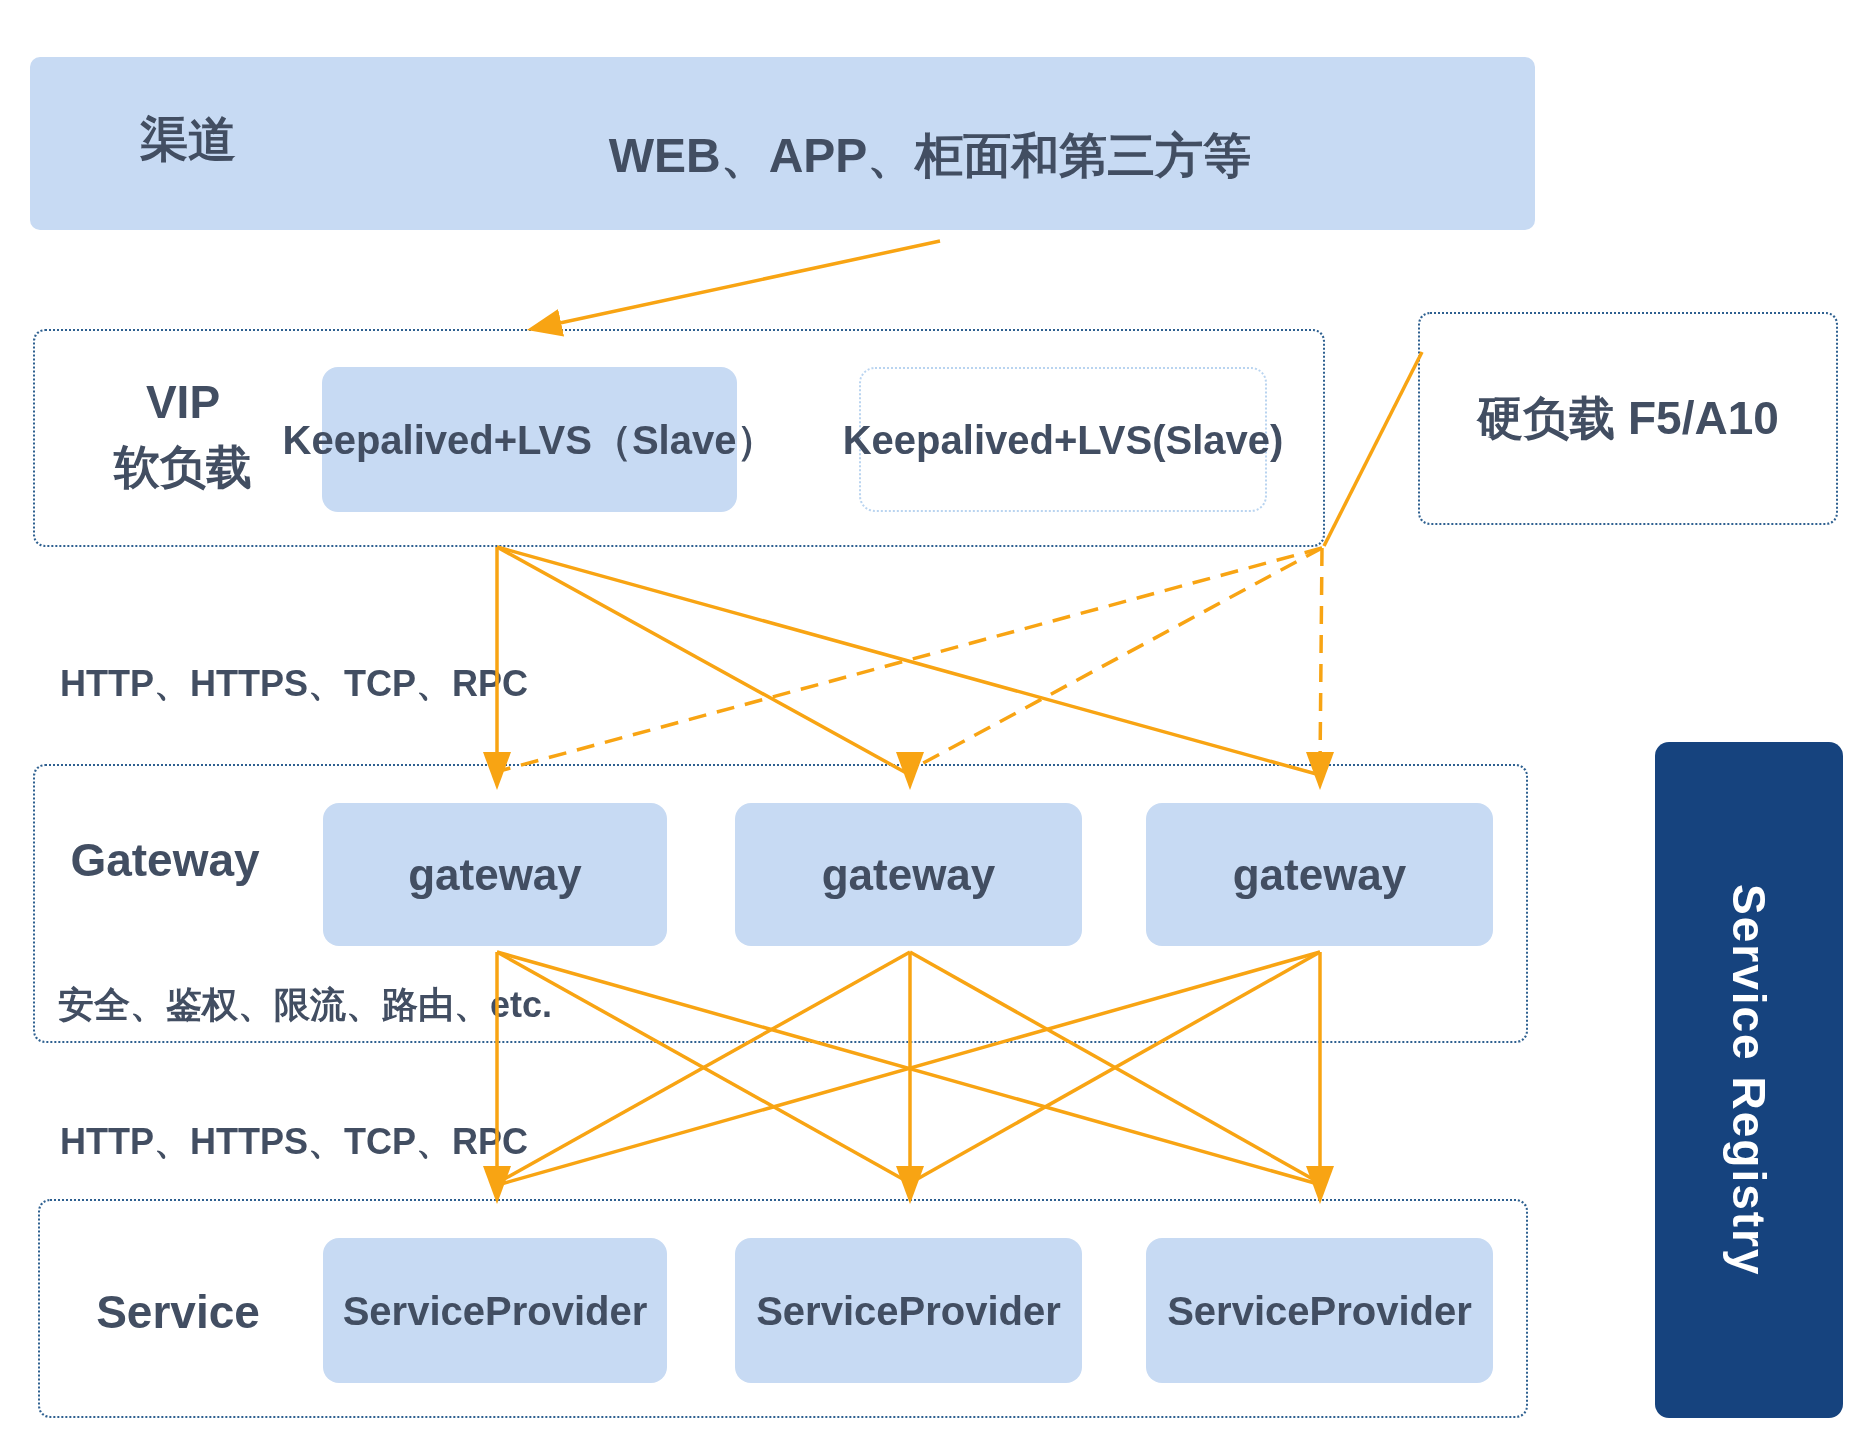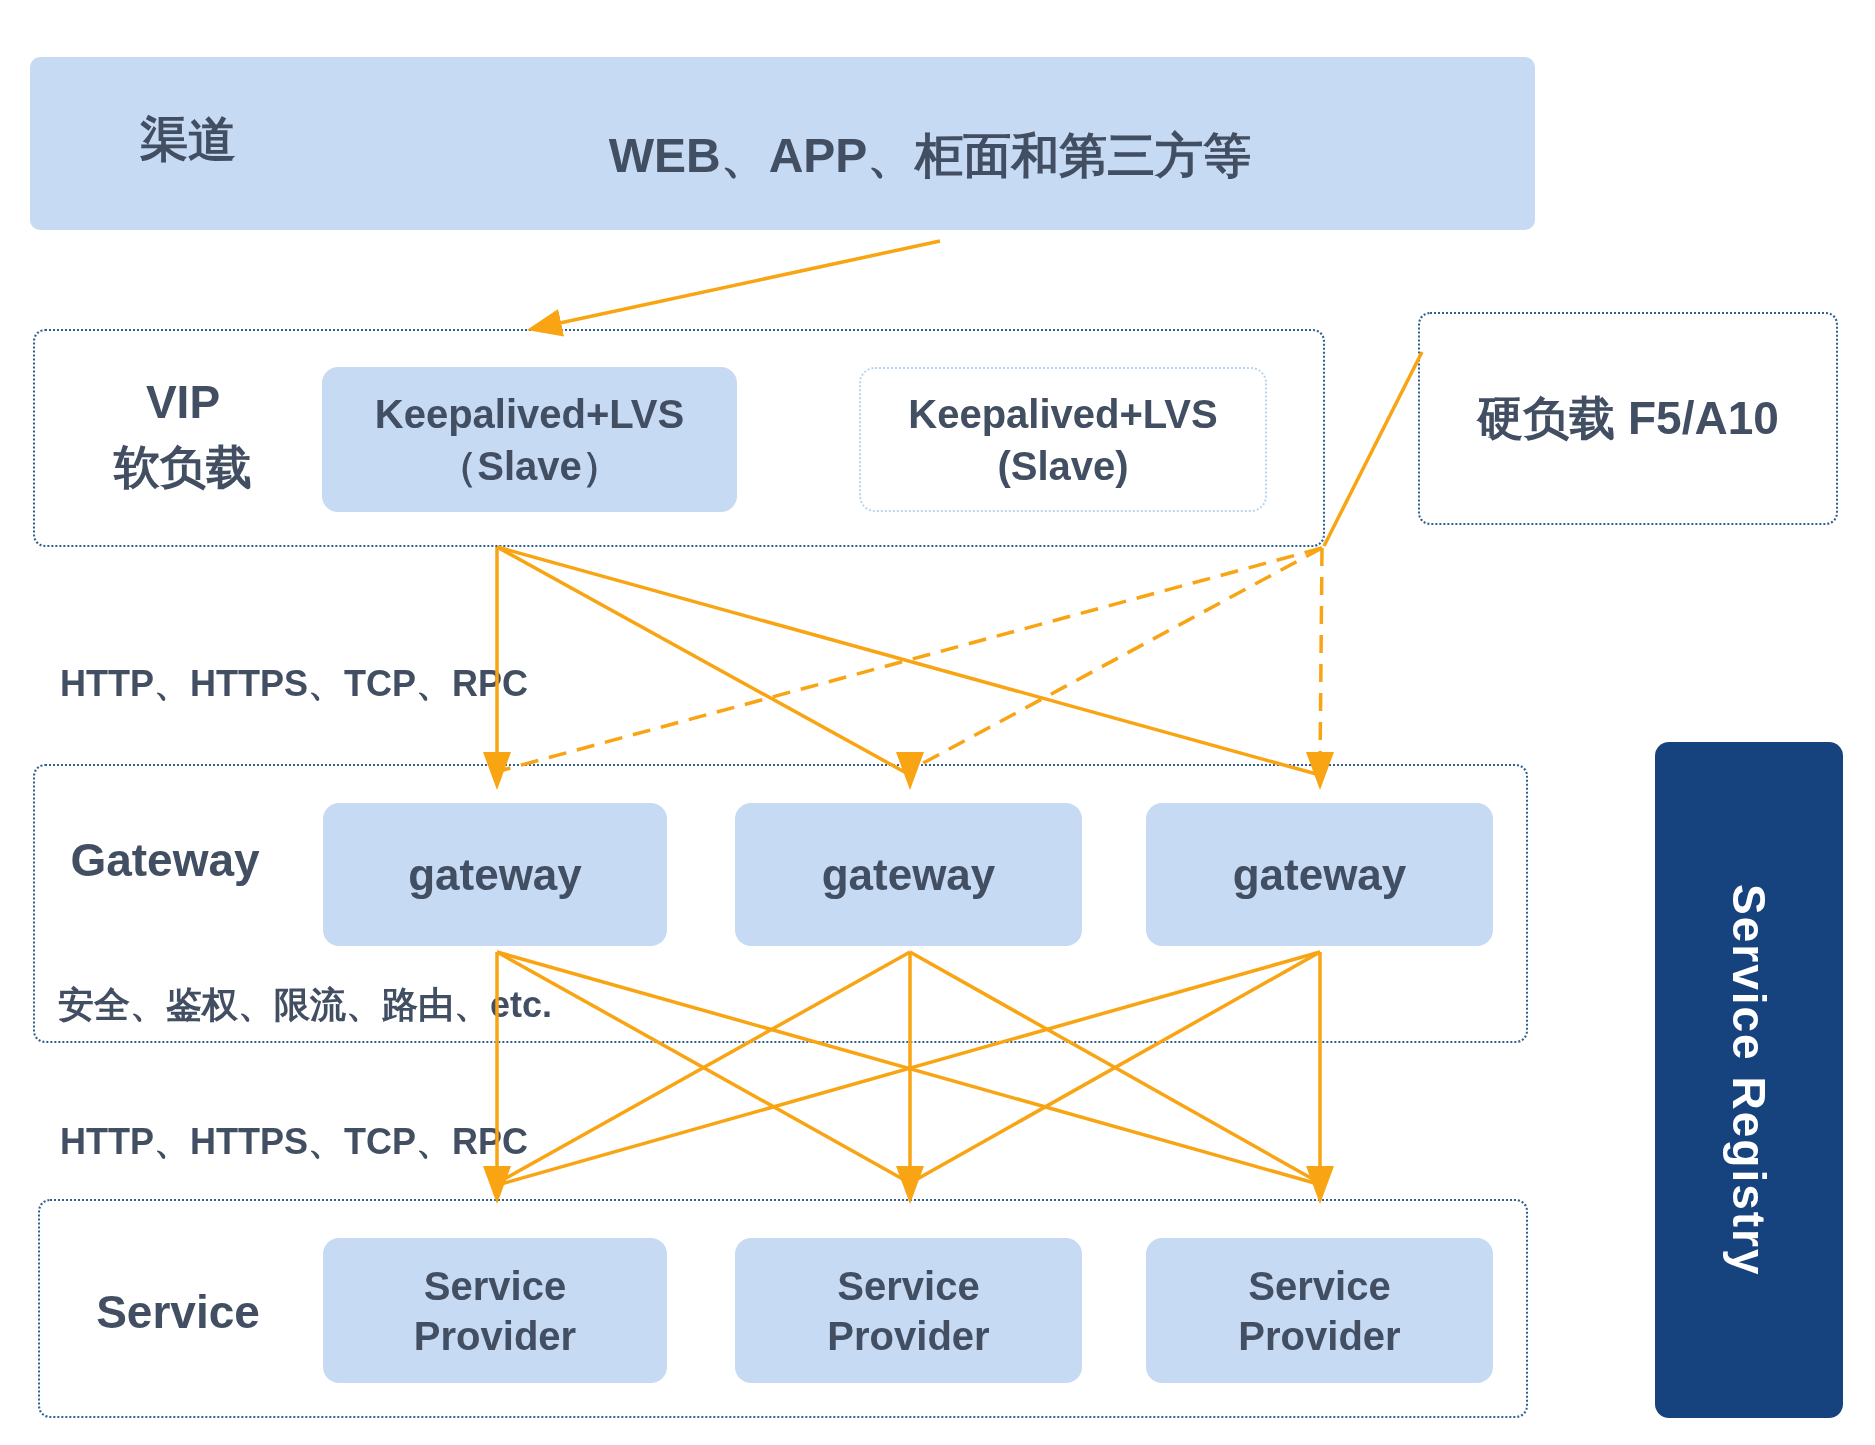--- a/index.html
+++ b/index.html
@@ -5,21 +5,21 @@
   html,body{margin:0;padding:0;background:#ffffff;}
   #canvas{
     position:relative;width:1875px;height:1445px;background:#ffffff;
     font-family:"Liberation Sans","DejaVu Sans",sans-serif;
     color:#424e62;overflow:hidden;
   }
   .abs{position:absolute;box-sizing:border-box;}
   .fill-box{background:#c7daf3;border-radius:16px;}
   .dash-dark{border:2px dotted #2e6090;border-radius:12px;background:#ffffff;}
   .dash-light{border:2px dotted #b9d4f0;border-radius:16px;background:#ffffff;}
-  .center{display:flex;flex-direction:column;align-items:center;justify-content:center;text-align:left;}
+  .center{display:flex;flex-direction:row;align-items:center;justify-content:center;text-align:left;}
   .b{font-weight:bold;}
   .banner{
     left:30px;top:57px;width:1505px;height:173px;
     background:#c7daf3;border-radius:10px;
   }
   .banner-label{left:110px;top:0;height:165px;font-size:48px;display:flex;align-items:center;}
   .banner-desc{left:470px;top:16px;width:860px;height:165px;font-size:48px;display:flex;align-items:center;justify-content:center;}
   .vip-box{left:33px;top:329px;width:1292px;height:218px;}
   .vip-label{left:63px;top:370px;width:240px;font-size:46px;line-height:1.42;text-align:center;}
   .master-box{left:322px;top:367px;width:415px;height:145px;font-size:40px;line-height:1.3;}

